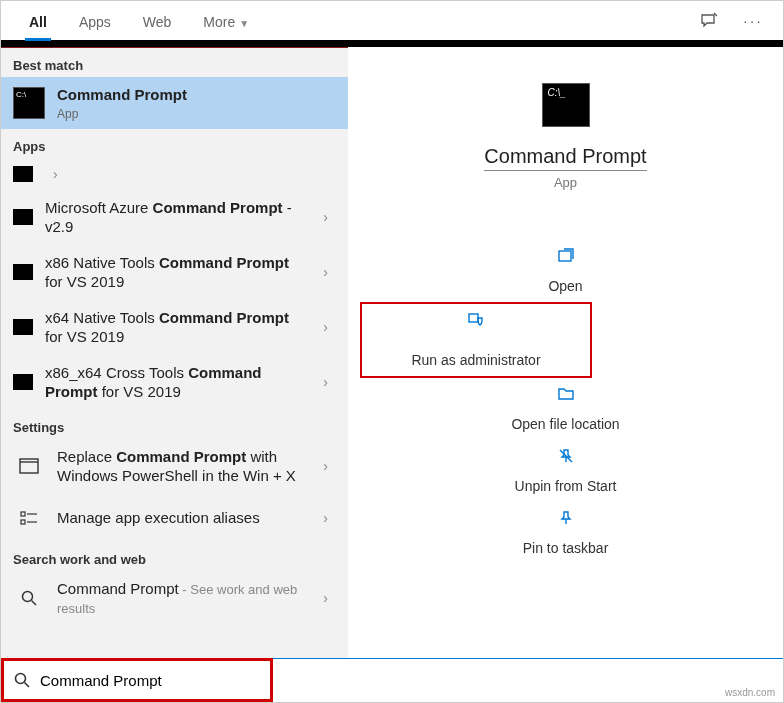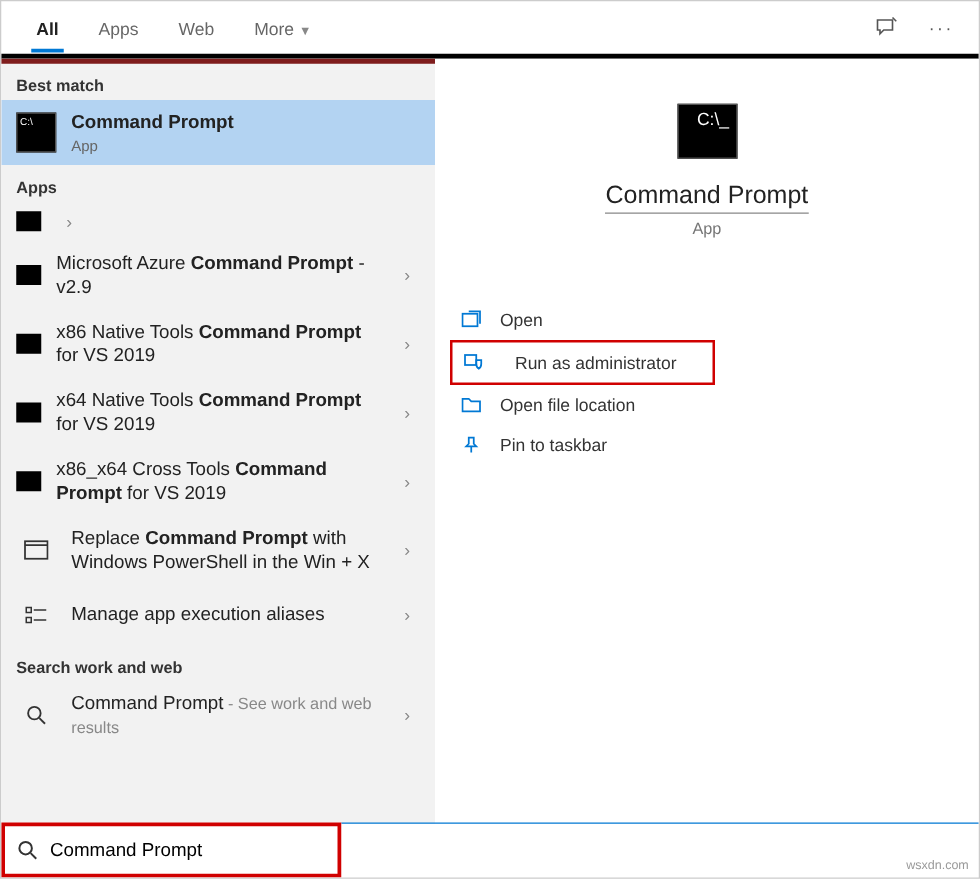--- a/index.html
+++ b/index.html
@@ -11,21 +11,21 @@
       height: 703px;
       position: relative;
       overflow: hidden;
       border: 1px solid #ccc;
     }
     .top-tabs {
       display: flex;
       align-items: center;
       height: 46px;
       padding: 0 12px;
-      border-bottom: 4px solid #000000;
+      border-bottom: 7px solid #000000;
     }
     .tab {
       padding: 12px 16px 10px;
       color: #666;
       font-size: 14px;
       cursor: pointer;
       position: relative;
     }
     .tab.active {
       color: #222;
@@ -50,21 +50,21 @@
       padding-right: 8px;
     }
     .main {
       display: flex;
       height: 612px;
     }
     .left-pane {
       width: 347px;
       background: #f2f2f2;
       overflow-y: auto;
-      border-top: 4px solid #7f1d1d;
+      border-top: 1px solid #7f1d1d;
     }
     .right-pane {
       flex: 1;
       background: #fff;
       padding-top: 28px;
     }
     .section-header {
       font-size: 13px;
       font-weight: 600;
       padding: 10px 12px 4px;
@@ -132,20 +132,21 @@
       padding: 0 12px;
     }
     .action-row {
       display: flex;
       align-items: center;
       gap: 14px;
       padding: 8px 8px;
       cursor: pointer;
       font-size: 14px;
       color: #333;
+      flex-direction: column;
     }
     .action-row .aicon { width: 18px; color: #0078d4; display:flex; justify-content:center; }
     .highlight-red {
       border: 2.5px solid #d00000;
     }
     
     .search-bar {
       position: absolute;
       bottom: 0;
       left: 0;
@@ -243,20 +244,21 @@
       <div class="chevron-right">›</div>
     </div>
     <div class="result-row">
       <div class="app-icon small"></div>
       <div class="result-text">
           <div class="result-title"><span>x86_x64 Cross Tools </span><b>Command Prompt</b><span> for VS 2019</span></div>
         </div>
       <div class="chevron-right">›</div>
     </div>
 
+    <div class="section-header">Settings</div>
     <div class="result-row">
       <div class="app-icon settings-icon">
         <svg width="20" height="16" viewBox="0 0 20 16" fill="none" stroke="#333" stroke-width="1.4">
             <rect x="1" y="1" width="18" height="14"></rect>
             <line x1="1" y1="4" x2="19" y2="4"></line>
           </svg>
       </div>
       <div class="result-text">
           <div class="result-title"><span>Replace </span><b>Command Prompt</b><span> with Windows PowerShell in the Win + X</span></div>
         </div>
@@ -287,51 +289,60 @@
       </div>
       <div class="result-text">
           <div class="result-title"><span>Command Prompt</span><span class="inline-sub"> - See work and web results</span></div>
         </div>
       <div class="chevron-right">›</div>
     </div>
   </div>
 
   <div class="right-pane">
     <div class="preview-icon" style="position:relative;">
-      <div style="position:absolute;top:3px;left:15px;color:#fff;font-size:14px;">C:\_</div>
+      <div style="position:absolute;top:3px;left:5px;color:#fff;font-size:10px;font-style:italic;">C:\_</div>
     </div>
     <div class="preview-title">Command Prompt</div>
     <div class="preview-sub">App</div>
 
     <div class="actions">
       <div class="action-row">
         <span class="aicon">
           <svg width="16" height="16" viewBox="0 0 16 16" fill="none" stroke="#0078d4" stroke-width="1.4">
               <rect x="1" y="3" width="12" height="10"></rect>
               <path d="M6 1 h9 v10"></path>
             </svg>
         </span>
         <span>Open</span>
       </div>
-      <div class="action-row highlight-red" style="width:212px;gap:24px;">
+      <div class="action-row highlight-red" style="width:232px;gap:24px;">
         <span class="aicon">
           <svg width="16" height="16" viewBox="0 0 16 16" fill="none" stroke="#0078d4" stroke-width="1.4">
               <rect x="1" y="2" width="9" height="8"></rect>
               <path d="M10 6 l4 0 l0 3 c0 3 -2 4 -2 4 s-2 -1 -2 -4 z"></path>
             </svg>
         </span>
         <span>Run as administrator</span>
       </div>
       <div class="action-row">
         <span class="aicon">
           <svg width="16" height="16" viewBox="0 0 16 16" fill="none" stroke="#0078d4" stroke-width="1.4">
               <path d="M1 3 h5 l2 2 h7 v8 h-14 z"></path>
             </svg>
         </span>
         <span>Open file location</span>
+      </div>
+      <div class="action-row">
+        <span class="aicon">
+          <svg width="16" height="16" viewBox="0 0 16 16" fill="none" stroke="#0078d4" stroke-width="1.4">
+              <path d="M6 2 l4 0 l0 5 l2 2 l-8 0 l2 -2 z M8 9 v5"></path>
+              <line x1="2" y1="2" x2="14" y2="14"></line>
+            </svg>
+        </span>
+        <span>Unpin from Start</span>
       </div>
       <div class="action-row">
         <span class="aicon">
           <svg width="16" height="16" viewBox="0 0 16 16" fill="none" stroke="#0078d4" stroke-width="1.4">
               <path d="M6 2 l4 0 l0 5 l2 2 l-8 0 l2 -2 z M8 9 v5"></path>
             </svg>
         </span>
         <span>Pin to taskbar</span>
       </div>
     </div>

